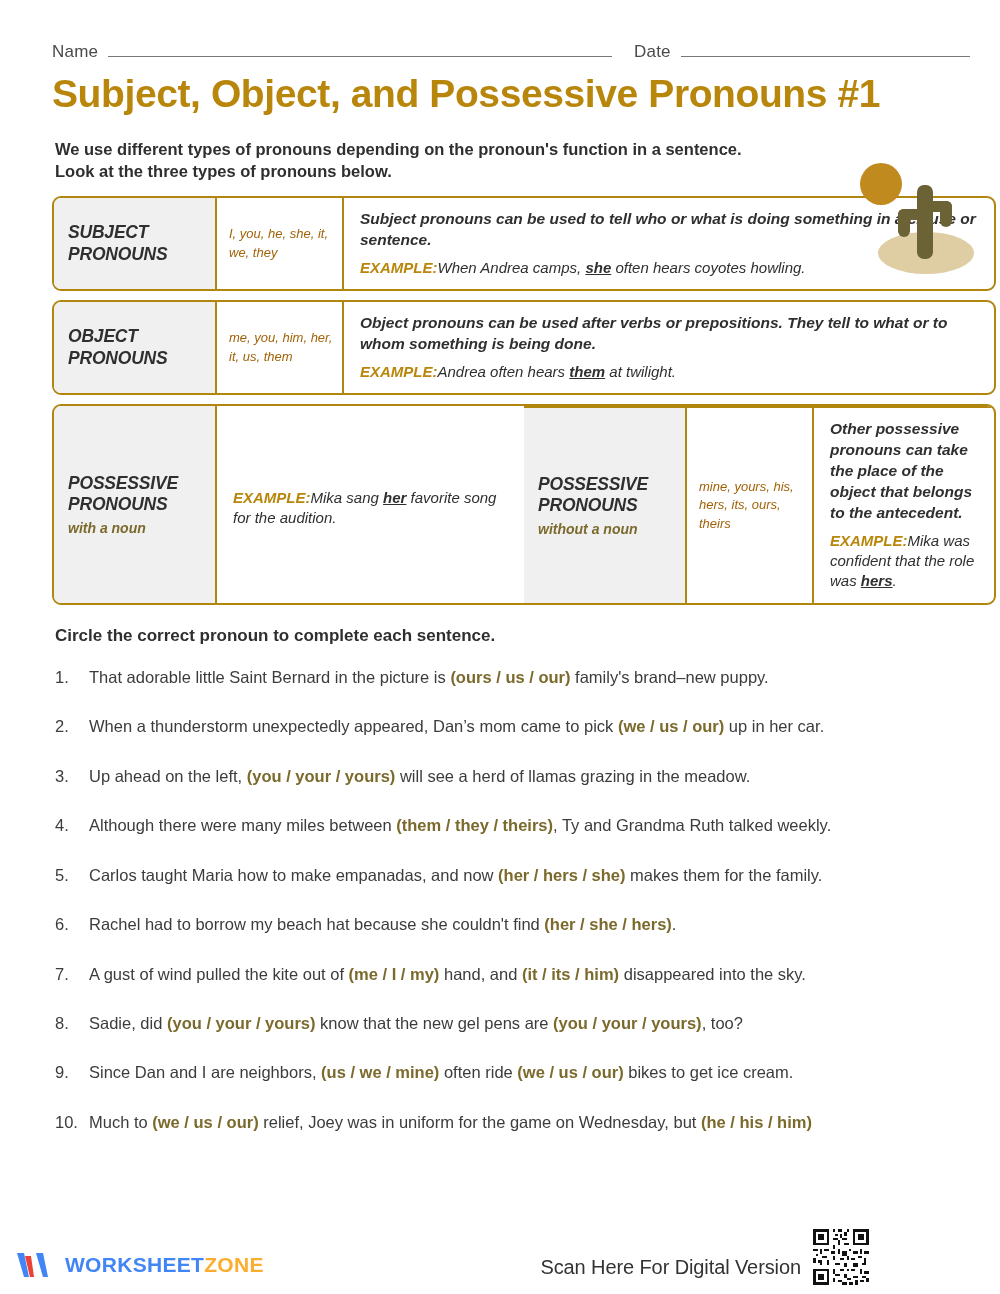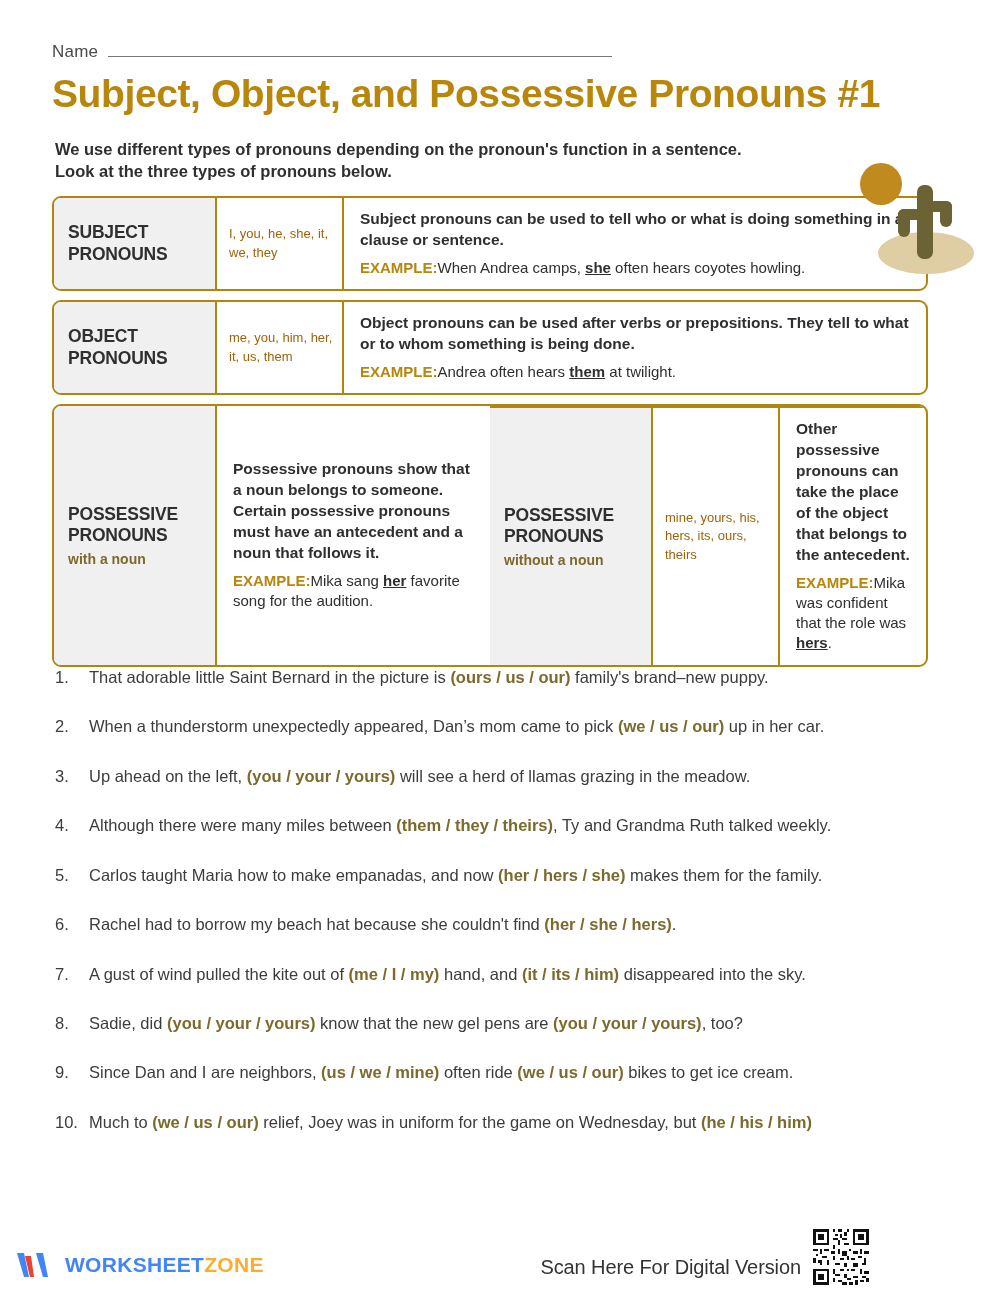--- a/index.html
+++ b/index.html
@@ -54,21 +54,21 @@
     font-size: 16.5px;
     font-weight: 700;
     line-height: 1.36;
     color: #2f2f2f;
   }
 
   
   .desert { position: absolute; top: 163px; left: 848px; width: 152px; height: 120px; z-index: 5; }
 
   
-  .boxes { position: absolute; top: 196px; left: 52px; width: 876px; }
+  .boxes { position: absolute; top: 196px; left: 52px; width: 944px; font-style: italic; }
   .pbox {
     border: 2.2px solid #b0860f;
     border-radius: 9px;
     background: #ffffff;
     margin-bottom: 9px;
     display: flex;
     overflow: hidden;
     position: relative;
     z-index: 2;
   }
@@ -185,20 +185,24 @@
   .qr { position: absolute; right: 8px; bottom: 5px; width: 64px; height: 64px; background:#fff; }
 </style>
 </head>
 <body>
 
 <div class="page">
 
   <div class="namedate">
     <div class="nd-name">
       <span class="nd-label">Name</span>
+      <span class="nd-rule"></span>
+    </div>
+    <div class="nd-date">
+      <span class="nd-label">Date</span>
       <span class="nd-rule"></span>
     </div>
   </div>
 
   <div class="title">Subject, Object, and Possessive Pronouns #1</div>
 
   <div class="intro">
     <div>We use different types of pronouns depending on the pronoun's function in a sentence.</div>
     <div>Look at the three types of pronouns below.</div>
   </div>
@@ -249,21 +253,20 @@
       </div>
     </div>
 
     <div class="pbox">
       <div class="prow">
         <div class="c-type">
           <div class="tname">POSSESSIVE PRONOUNS</div>
           <div class="tsub">with a noun</div>
         </div>
         <div class="c-desc">
-          <div class="dtext">Possessive pronouns show that a noun belongs to someone. Certain possessive pronouns must have an antecedent and a noun that follows it.</div>
           <div class="dex">
             <span class="exlabel">EXAMPLE:</span><span>Mika sang </span><span class="uline">her</span><span> favorite song for the audition.</span>
           </div>
         </div>
       </div>
       <div class="prow">
         <div class="c-type">
           <div class="tname">POSSESSIVE PRONOUNS</div>
           <div class="tsub">without a noun</div>
         </div>

